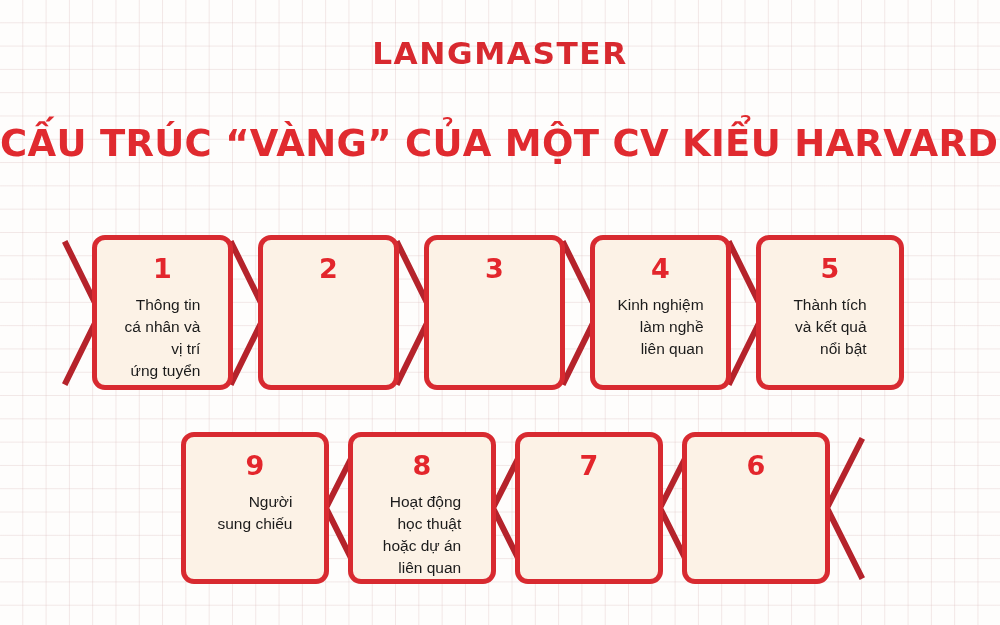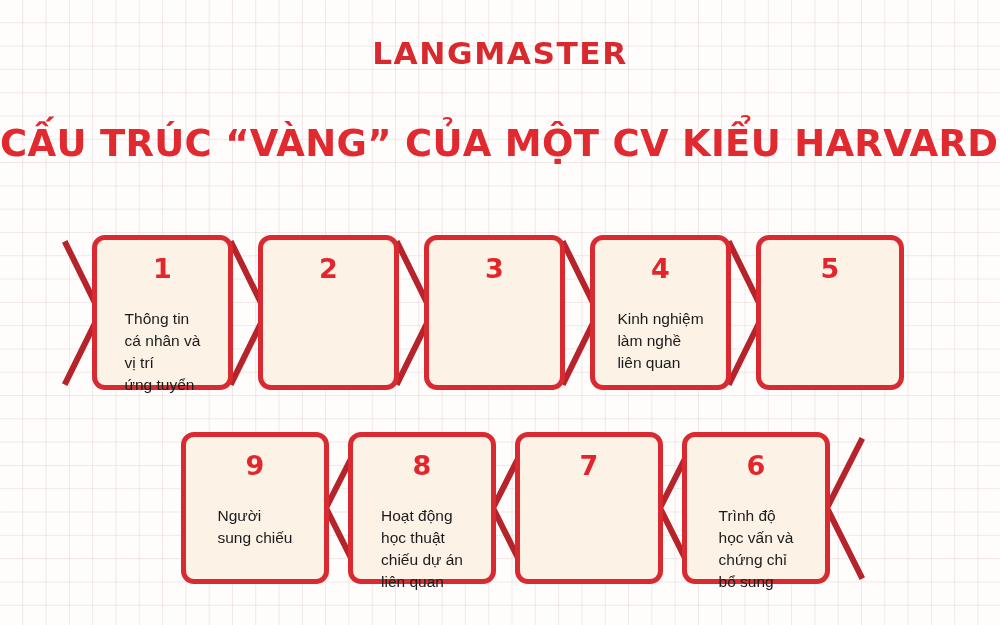--- a/index.html
+++ b/index.html
@@ -69,25 +69,25 @@
   }
   .card .num {
     color: #e3262c;
     font-size: 27px;
     font-weight: bold;
     font-family: "DejaVu Sans", sans-serif;
     line-height: 1;
     margin-top: 15px;
   }
   .card .body {
-    margin-top: 26px;
+    margin-top: 12px;
     color: #1b1b1b;
     font-size: 15.5px;
     line-height: 1.42;
-    text-align: left;
+    text-align: right;
     padding: 0 6px;
     font-family: "Liberation Sans", sans-serif;
   }
 
   
   .r1 { top: 235px; height: 155px; width: 141px; }
   
   .r2 { top: 432px; height: 152px; width: 148px; }
 
   
@@ -154,20 +154,25 @@
     <div class="num">4</div>
     <div class="body">
       <div>Kinh nghiệm</div>
       <div>làm nghề</div>
       <div>liên quan</div>
     </div>
   </div>
 
   <div class="card r1" style="left:756px; width:148px;">
     <div class="num">5</div>
+    <div class="body">
+      <div>Thành tích</div>
+      <div>và kết quả</div>
+      <div>nổi bật</div>
+    </div>
   </div>
 
   <div class="chev" style="left:322px; top:437px;">
     <svg width="42" height="143" viewBox="0 0 42 143">
         <path d="M38 4 L4 71 L38 139" fill="none" stroke="#b5232b" stroke-width="6" stroke-linecap="square" stroke-linejoin="miter"></path>
       </svg>
   </div>
   <div class="chev" style="left:489px; top:437px;">
     <svg width="42" height="143" viewBox="0 0 42 143">
         <path d="M38 4 L4 71 L38 139" fill="none" stroke="#b5232b" stroke-width="6" stroke-linecap="square" stroke-linejoin="miter"></path>
@@ -190,32 +195,26 @@
       <div>Người</div>
       <div>sung chiếu</div>
     </div>
   </div>
 
   <div class="card r2" style="left:348px;">
     <div class="num">8</div>
     <div class="body">
       <div>Hoạt động</div>
       <div>học thuật</div>
-      <div>chiếu dự án</div>
+      <div>hoặc dự án</div>
       <div>liên quan</div>
     </div>
   </div>
 
   <div class="card r2" style="left:515px;">
     <div class="num">7</div>
   </div>
 
   <div class="card r2" style="left:682px;">
     <div class="num">6</div>
-    <div class="body">
-      <div>Trình độ</div>
-      <div>học vấn và</div>
-      <div>chứng chỉ</div>
-      <div>bổ sung</div>
-    </div>
   </div>
 
 </div>
 
 </body></html>

